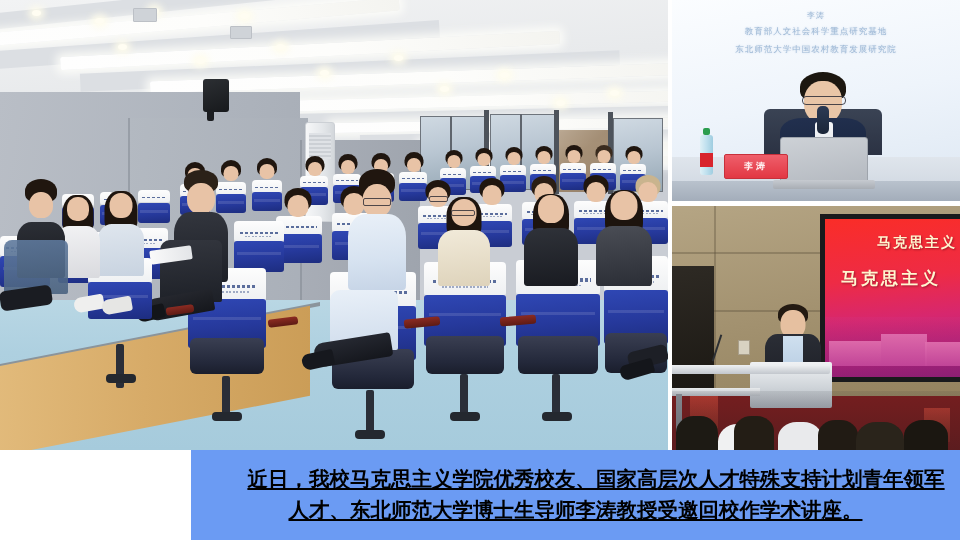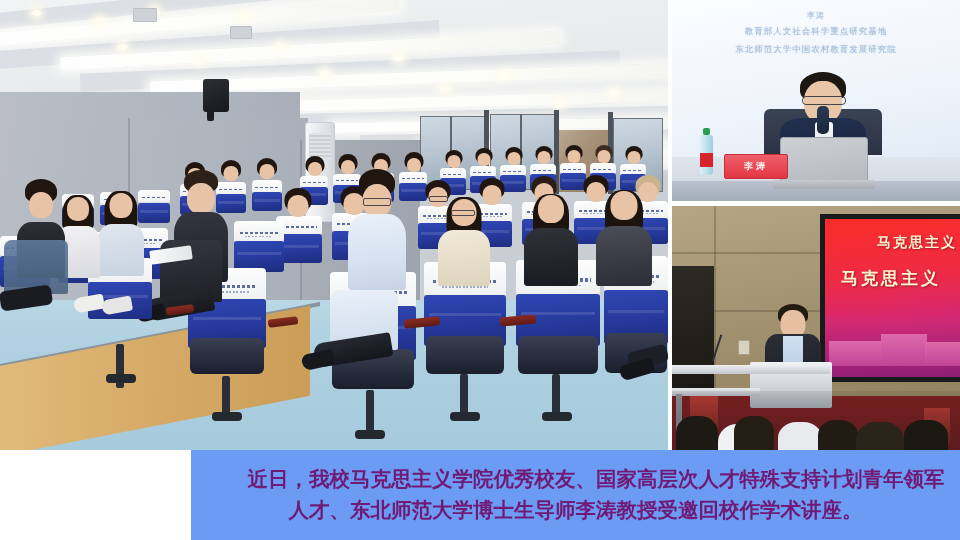--- a/index.html
+++ b/index.html
@@ -738,17 +738,17 @@
     <div style="position:absolute;left:46px;bottom:-16px;width:46px;height:42px;border-radius:42% 42% 0 0;background:#f0f1f2;"></div>
     <div style="position:absolute;left:62px;bottom:0px;width:40px;height:34px;border-radius:44% 44% 0 0;background:#231d15;"></div>
     <div style="position:absolute;left:106px;bottom:-10px;width:44px;height:38px;border-radius:42% 42% 0 0;background:#e9eaec;"></div>
     <div style="position:absolute;left:146px;bottom:-4px;width:40px;height:34px;border-radius:44% 44% 0 0;background:#211b14;"></div>
     <div style="position:absolute;left:184px;bottom:-14px;width:48px;height:42px;border-radius:42% 42% 0 0;background:#2a241b;"></div>
     <div style="position:absolute;left:232px;bottom:-8px;width:44px;height:38px;border-radius:42% 42% 0 0;background:#1b1711;"></div>
   </div>
 
   <div class="banner">
     <div class="banner-body" style="background: rgb(107, 155, 243);">
-      <p style="color: #701a75;">近日，我校马克思主义学院优秀校友、国家高层次人才特殊支持计划青年领军人才、东北师范大学博士生导师李涛教授受邀回校作学术讲座。</p>
+      <p style="color: #000000; text-decoration: underline;">近日，我校马克思主义学院优秀校友、国家高层次人才特殊支持计划青年领军人才、东北师范大学博士生导师李涛教授受邀回校作学术讲座。</p>
     </div>
   </div>
 
 </div>
 
 </body></html>

